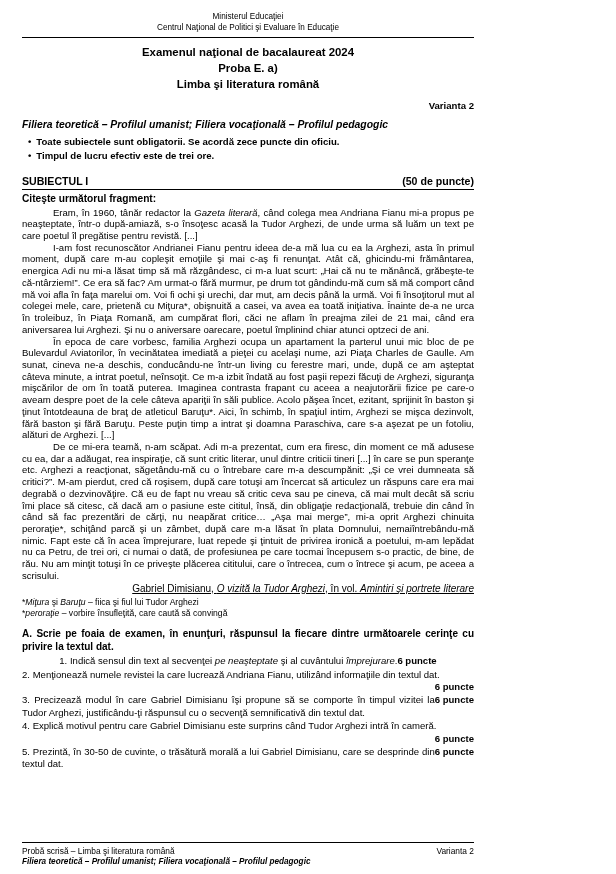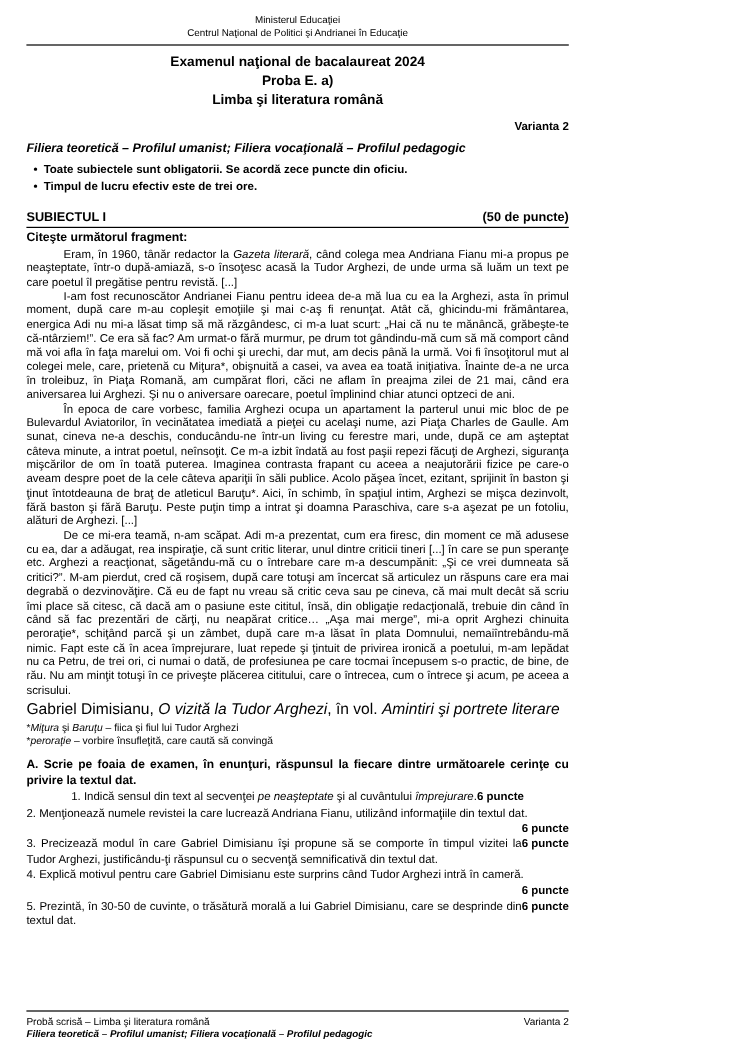--- a/index.html
+++ b/index.html
@@ -91,23 +91,24 @@
     text-justify: inter-word;
     margin-top: 3px;
   }
   .frag p {
     margin: 0;
     text-indent: 31px;
   }
   .frag i { font-style: italic; }
 
   .attrib {
-    font-size: 13px;
-    text-align: left;
+    font-size: 10px;
+    text-align: right;
     margin-top: 1px;
+    text-decoration: underline;
   }
   .attrib i { font-style: italic; }
 
   .footnote {
     font-size: 8.6px;
     line-height: 11.2px;
     margin-top: 3px;
   }
   .footnote i { font-style: italic; }
 
@@ -168,21 +169,21 @@
     margin-top: 1px;
   }
 </style>
 </head>
 <body>
 
 <div class="page">
 
   <div class="ministry">
     <div>Ministerul Educaţiei</div>
-    <div>Centrul Naţional de Politici şi Andrianei în Educaţie</div>
+    <div>Centrul Naţional de Politici şi Evaluare în Educaţie</div>
   </div>
   <div class="rule-top"></div>
 
   <div class="exam-title">
     <div>Examenul naţional de bacalaureat 2024</div>
     <div>Proba E. a)</div>
     <div>Limba şi literatura română</div>
   </div>
 
   <div class="varianta-top">Varianta 2</div>

